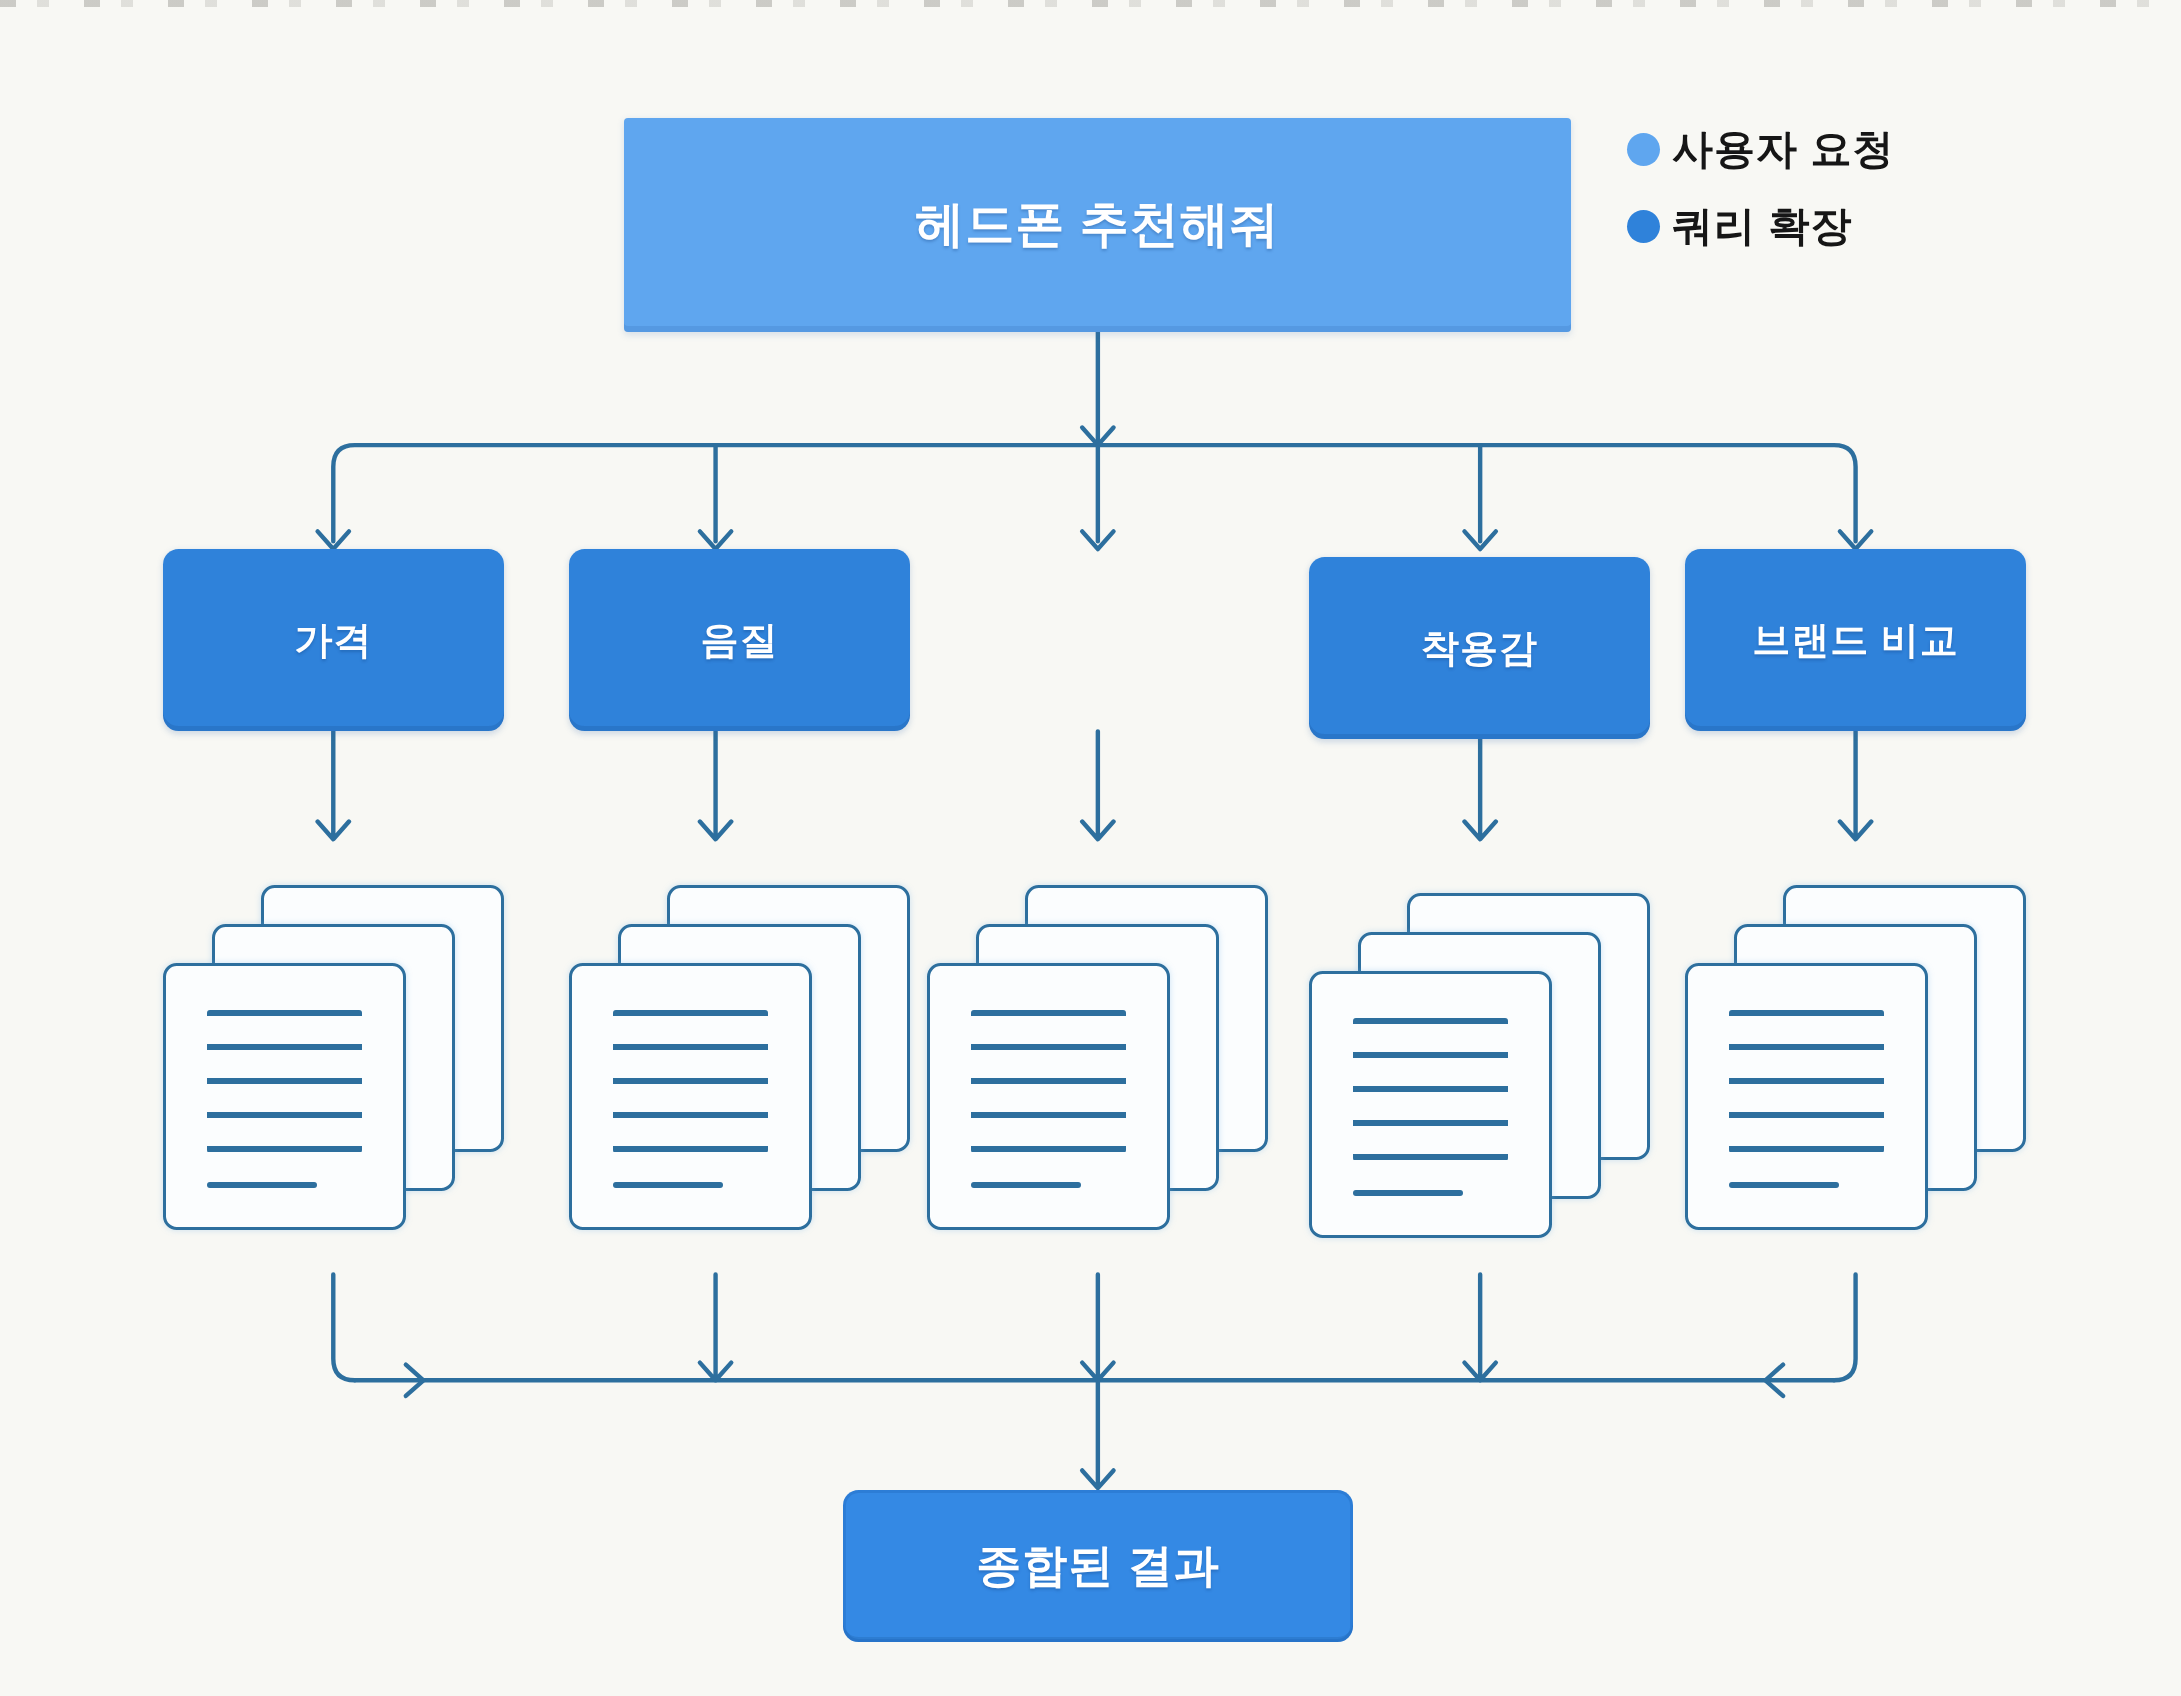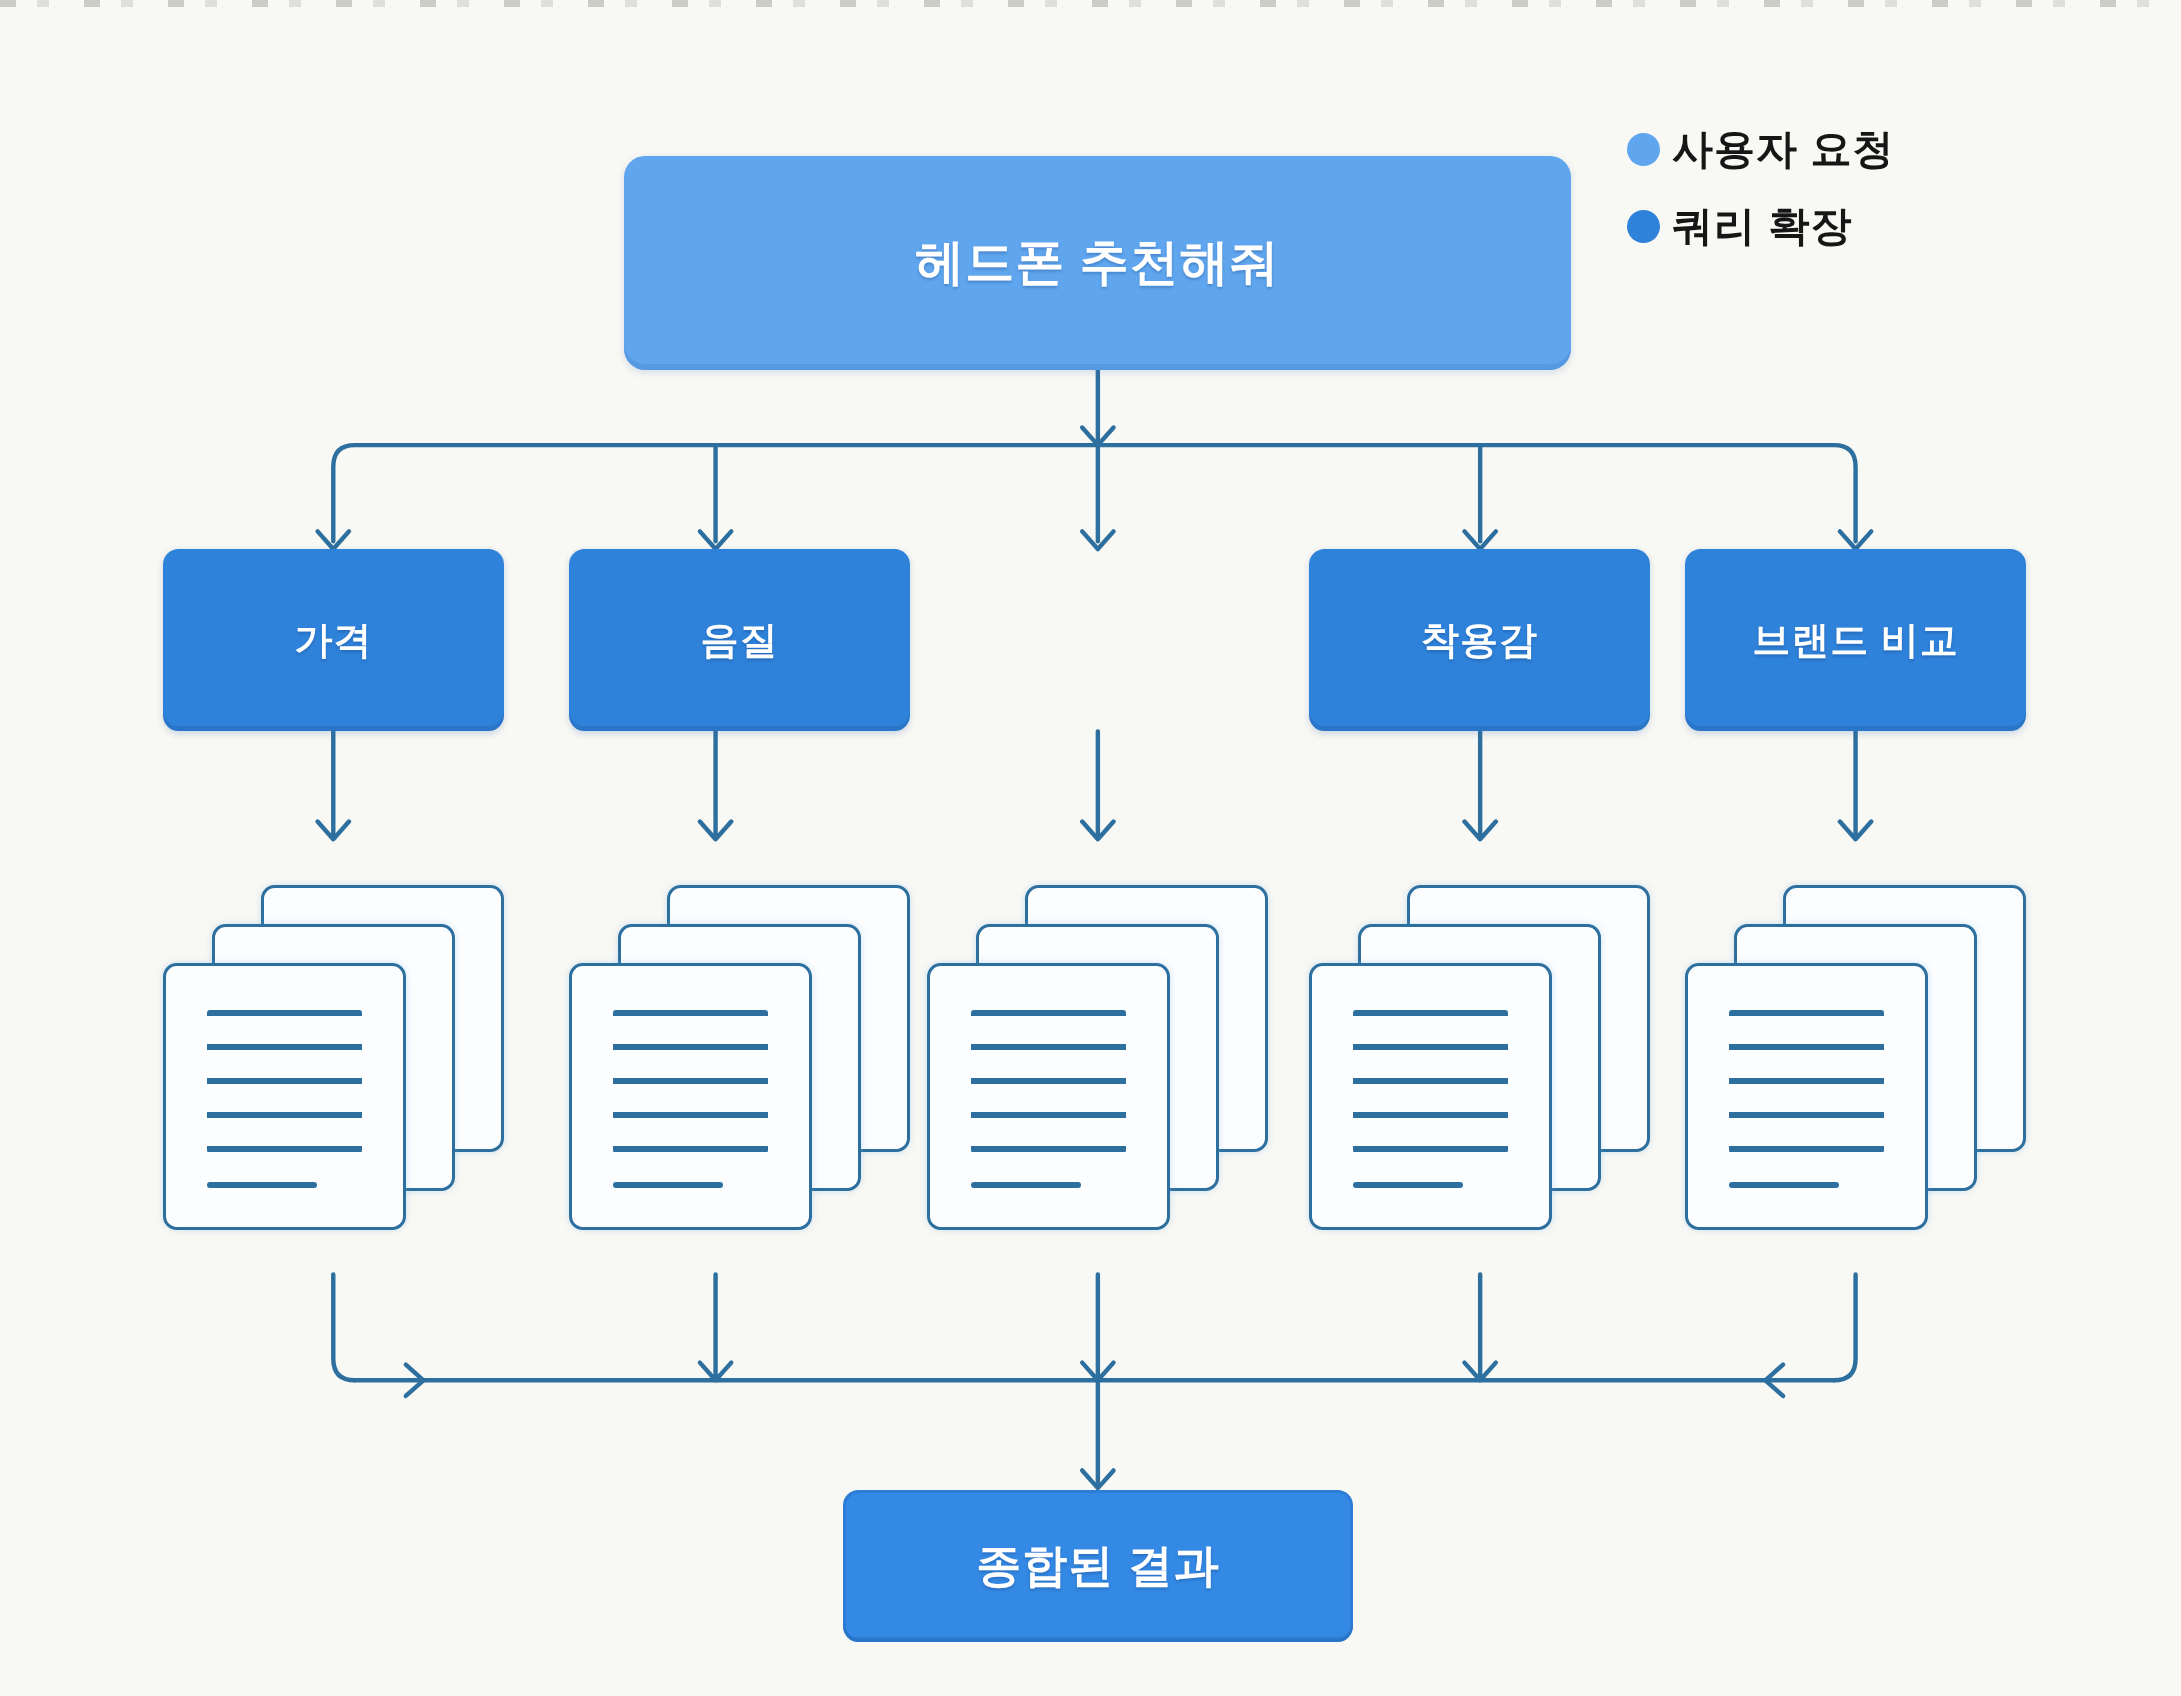--- a/index.html
+++ b/index.html
@@ -55,24 +55,23 @@
     justify-content: center;
     color: var(--text-on-blue);
     font-weight: bold;
     text-shadow: 0 2px 2.9px rgba(10, 50, 110, 0.28);
     letter-spacing: 1px;
   }
   .root-box {
     left: 624px; top: 118px;
     width: 947px; height: 214px;
     background: var(--user-request);
-    border-radius: 21px;
+    border-radius: 4px;
     font-size: 49px;
     box-shadow: inset 0 -5.9px 0 rgba(25, 80, 150, 0.14), 0 2.9px 7.8px rgba(60, 110, 180, 0.18);
-    margin-top: 38px;
   }
   .branch-box {
     top: 549px;
     width: 341px; height: 182px;
     background: var(--query-expansion);
     border-radius: 15.7px;
     font-size: 38px;
     box-shadow: inset 0 -4.9px 0 rgba(10, 55, 115, 0.16), 0 2.9px 6.9px rgba(50, 100, 170, 0.22);
   }
   .result-box {
@@ -139,21 +138,21 @@
     position: absolute;
     left: 41px; top: 216px;
     width: 110px; height: 5.9px;
     background: var(--connector);
     border-radius: 2.9px;
   }
   
   .pos-0 { left: 163px; }
   .pos-1 { left: 569px; }
   .pos-2 { left: 927px; }
-  .pos-3 { left: 1309px; }
+  .pos-3 { left: 1309px; margin-top: 8px; }
   .pos-4 { left: 1685px; }
 </style>
 </head>
 <body>
 
 <div class="canvas">
 
   <div class="noise-strip"></div>
 
   <svg class="connectors" width="2182" height="1697" viewBox="0 0 2226 1731">

